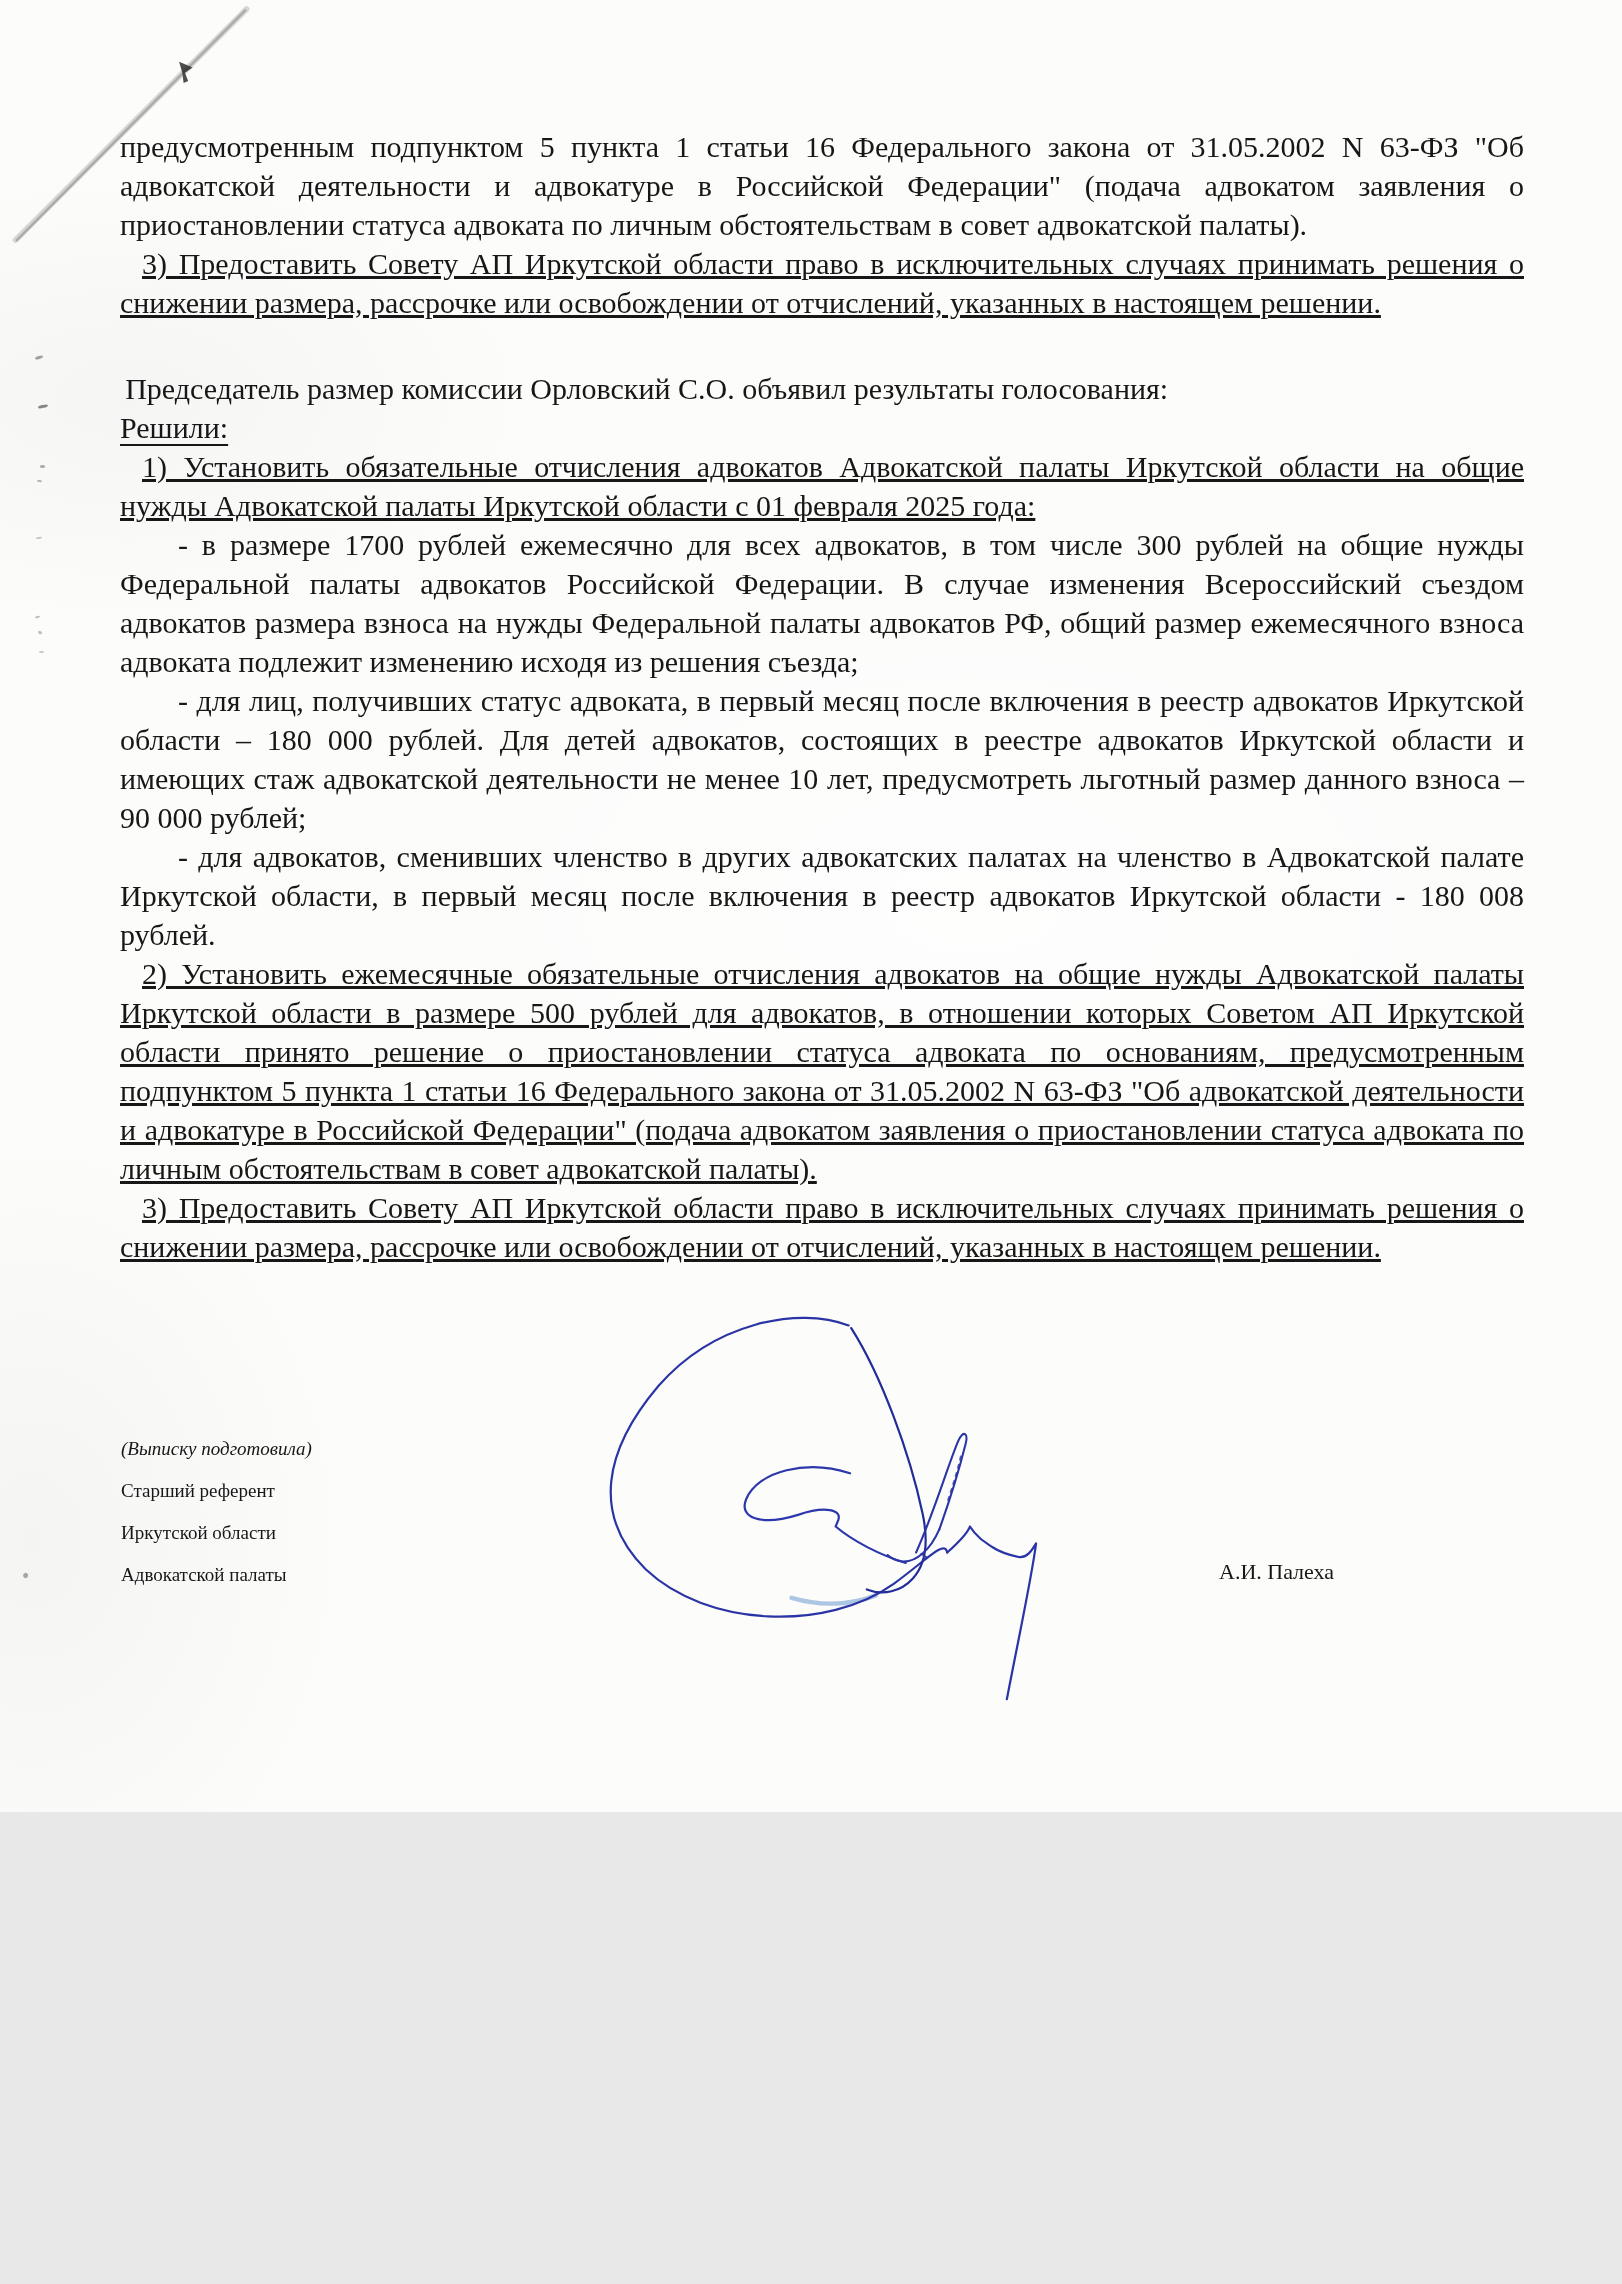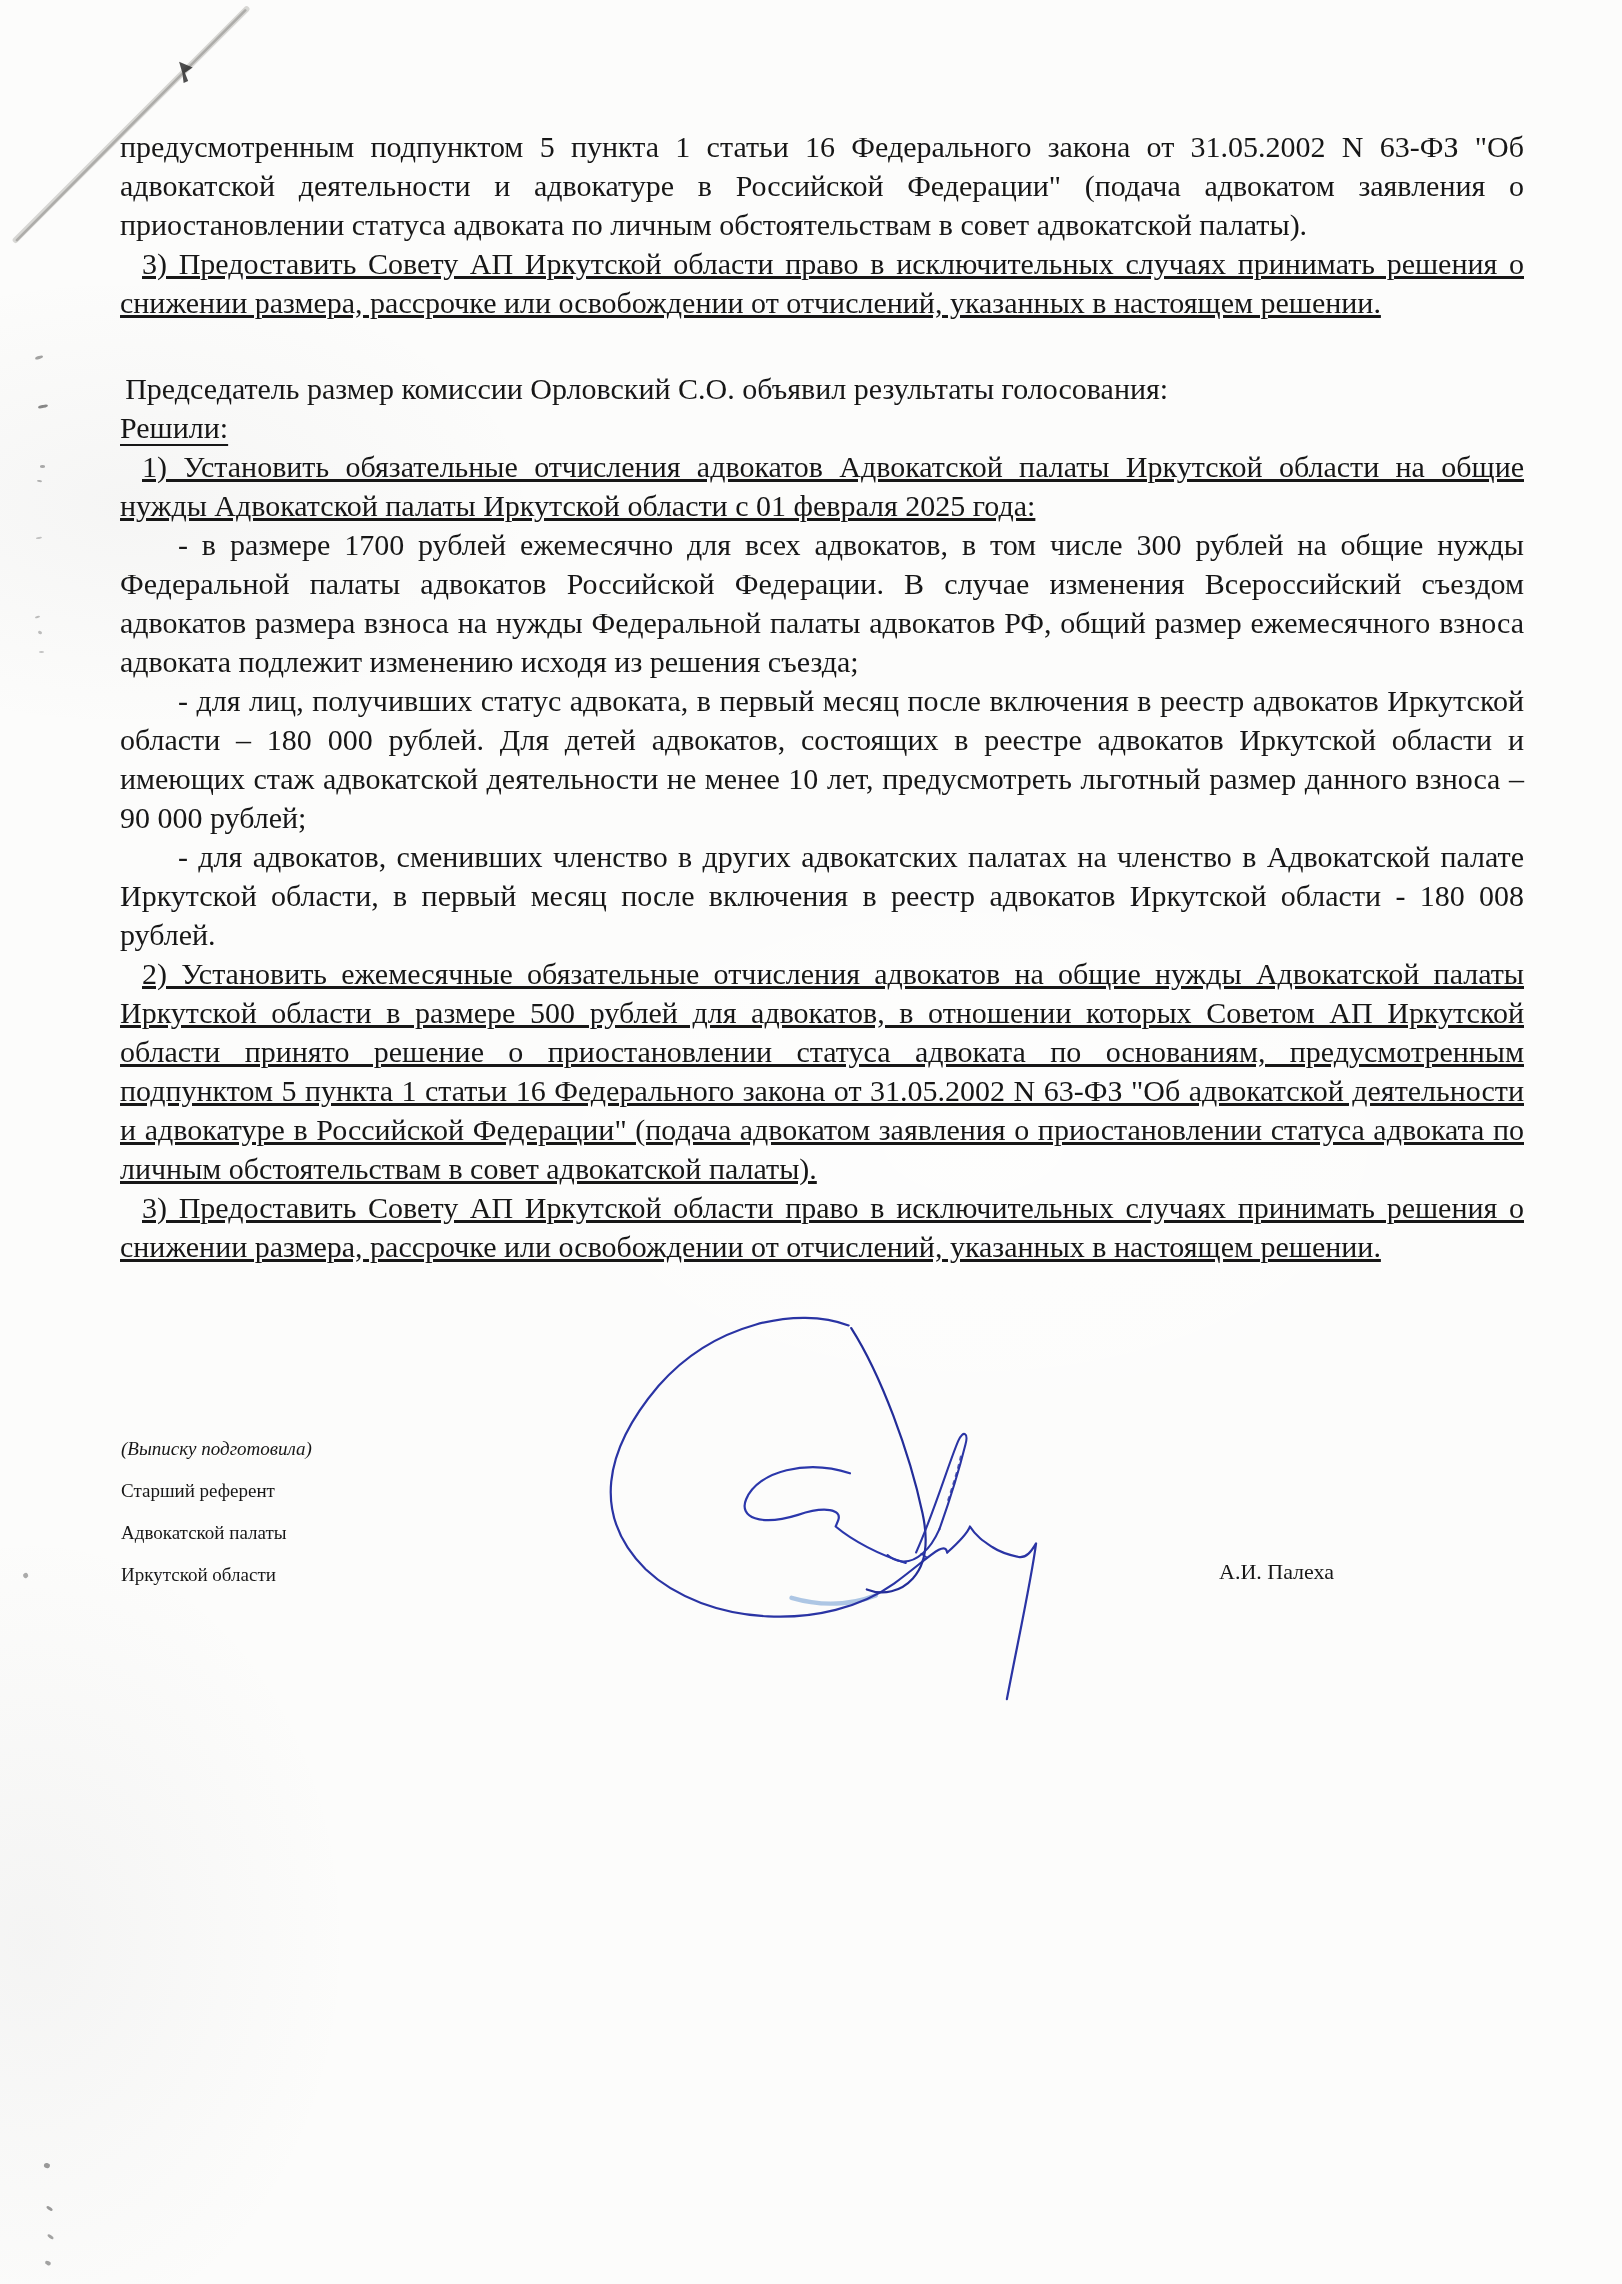--- a/index.html
+++ b/index.html
@@ -1,19 +1,19 @@
 <!DOCTYPE html>
 <html lang="ru" style="font-size:10.4px"><head>
 <meta charset="utf-8">
 <style>
   html, body { margin: 0; padding: 0; background: #e8e8e8; }
   .page {
     position: relative;
     width: 1623px;
-    height: 2284px;
+    height: 1812px;
     margin: 0 auto;
     background: #fcfcfb;
     background-image:
       radial-gradient(ellipse 584px 324px at 8% 22%, rgba(120,120,125,0.05), transparent 70%),
       radial-gradient(ellipse 454px 584px at 2% 85%, rgba(120,120,125,0.06), transparent 70%),
       radial-gradient(ellipse 779px 454px at 60% 50%, rgba(255,255,255,0.6), transparent 70%);
     overflow: hidden;
     font-family: "Liberation Serif", "DejaVu Serif", serif;
     color: #171717;
   }
@@ -116,22 +116,22 @@
     <p class="ind-md">- в размере 1700 рублей ежемесячно для всех адвокатов, в том числе 300 рублей на общие нужды Федеральной палаты адвокатов Российской Федерации. В случае изменения Всероссийский съездом адвокатов размера взноса на нужды Федеральной палаты адвокатов РФ, общий размер ежемесячного взноса адвоката подлежит изменению исходя из решения съезда;</p>
     <p class="ind-md">- для  лиц, получивших статус адвоката, в первый месяц после включения в реестр адвокатов Иркутской области – 180 000 рублей.  Для детей адвокатов, состоящих в реестре адвокатов Иркутской области и имеющих стаж адвокатской деятельности не менее 10 лет, предусмотреть льготный размер данного взноса – 90 000 рублей;</p>
     <p class="ind-md">- для адвокатов, сменивших членство в других адвокатских палатах на членство в Адвокатской палате Иркутской области, в первый месяц после включения в реестр адвокатов Иркутской области - 180 008 рублей.</p>
     <p class="ind-sm">2) Установить ежемесячные  обязательные  отчисления  адвокатов на общие нужды Адвокатской палаты Иркутской области в размере 500 рублей для адвокатов, в отношении которых Советом АП Иркутской области   принято решение о приостановлении статуса адвоката по основаниям, предусмотренным подпунктом 5 пункта 1 статьи 16 Федерального закона от 31.05.2002 N 63-ФЗ "Об адвокатской деятельности и адвокатуре в Российской Федерации" (подача адвокатом заявления о приостановлении статуса адвоката по личным обстоятельствам в совет адвокатской палаты).</p>
     <p class="ind-sm">3)  Предоставить Совету АП Иркутской области право в исключительных случаях принимать решения о снижении размера, рассрочке или освобождении от отчислений, указанных в настоящем решении.</p>
   </div>
 
   <div class="footer-left">
     <div class="note">(Выписку подготовила)</div>
     <div>Старший референт</div>
+    <div>Иркутской области</div>
     <div>Адвокатской палаты</div>
-    <div>Иркутской области</div>
   </div>
 
   <div class="signer-name">А.И. Палеха</div>
 
   <svg class="signature-svg" viewBox="0 0 720 650">
     <g fill="none" stroke-linecap="round" stroke-linejoin="round">
 
       <path d="M 320 462 C 368 476 414 472 450 458" stroke="#4d86c8" stroke-width="7" opacity="0.45"></path>
 
       <path d="M 408 42 C 330 12 200 38 115 135 C 30 235 12 335 95 418

